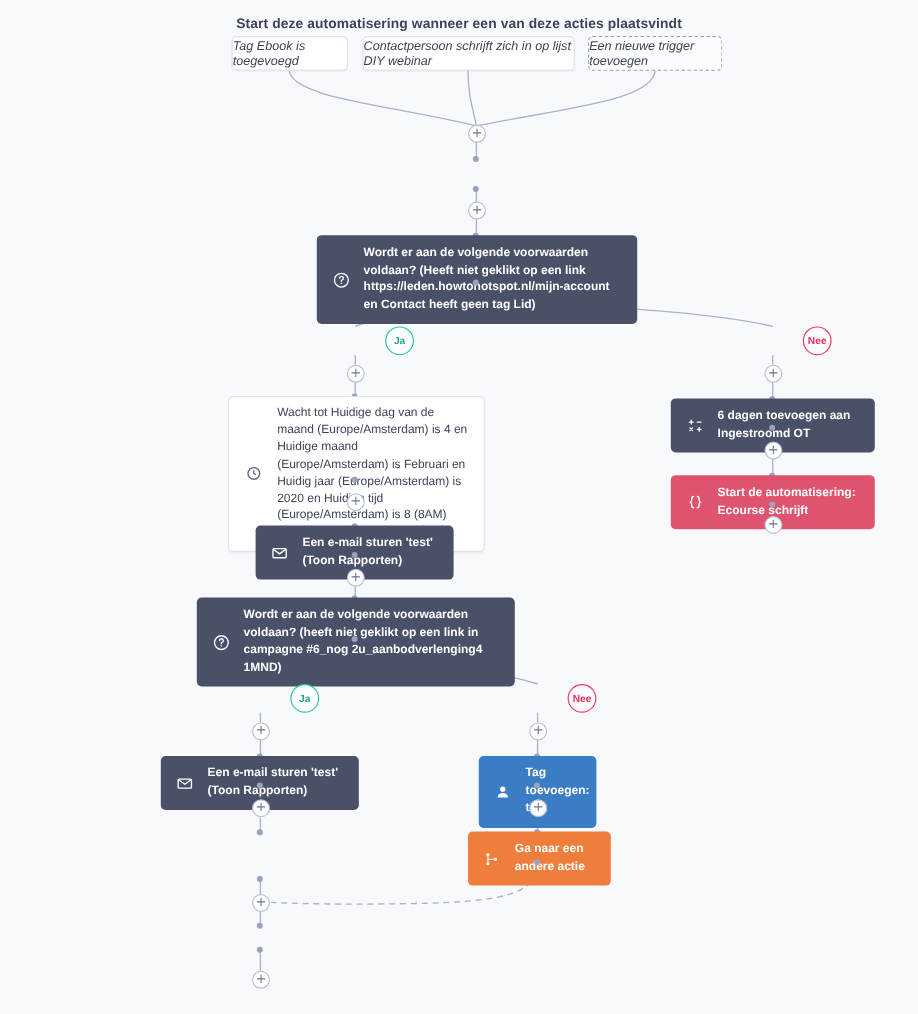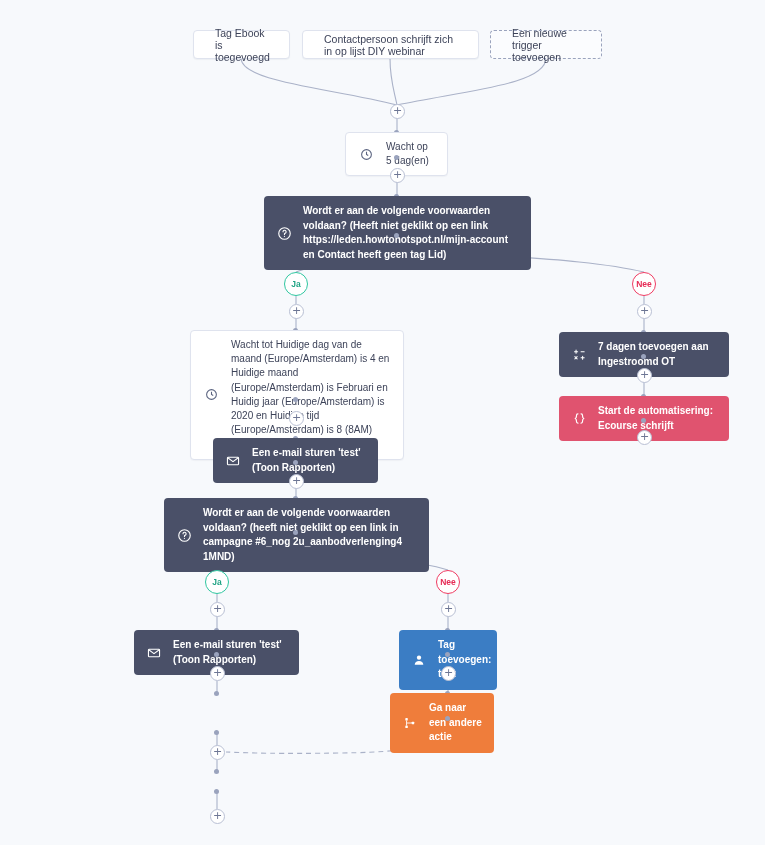--- a/index.html
+++ b/index.html
@@ -26,24 +26,25 @@
     letter-spacing:.1px;
   }
 
   
   .trigger{
     background:#ffffff;
     border:1px solid #dfe3ee;
     border-radius:4px;
     height:29px;
     display:flex;align-items:center;
-    padding:0 21px;
+    padding:0 0;
     font-size:10.5px;
     color:#3d4359;
     box-shadow:0 1px 1px rgba(40,50,80,.05);
+    font-style:italic;
   }
   .trigger.dashed{
     border:1px dashed #9aa3bd;
     background:#fbfcfe;
     box-shadow:none;
     color:#3d4359;
   }
 
   
   .card-white{
@@ -84,20 +85,21 @@
   .card-white .ico{color:#5b6480;margin-right:10px;}
   .bar .txt,.card-white .txt{flex:1 1 auto;}
 
   
   .pill{
     width:24px;height:24px;border-radius:50%;
     background:#ffffff;
     display:flex;align-items:center;justify-content:center;
     font-size:8.5px;font-weight:bold;
     box-sizing:border-box;
+    margin-left:37px;
   }
   .pill.yes{border:1.5px solid #2fc6a0;color:#1fa384;}
   .pill.no{border:1.5px solid #ef3b62;color:#e62b55;}
 
   
   .plus{
     width:15px;height:15px;border-radius:50%;
     background:#ffffff;border:1px solid #b9c0d4;
     box-sizing:border-box;
     display:flex;align-items:center;justify-content:center;
@@ -158,45 +160,37 @@
 
       <path d="M448,594 L448,602"></path>
       <path d="M448,616 L448,630"></path>
       <path d="M448,654 L448,666"></path>
       <path d="M448,681 L448,694"></path>
     </g>
 
     <path d="M448,718 C448,742 430,752 340,753 C280,754 250,753 226,752" fill="none" stroke="#aab2c8" stroke-width="1.1" stroke-dasharray="5 4"></path>
   </svg>
 
+  <div class="headline">Start deze automatisering wanneer een van deze acties plaatsvindt</div>
 
   <div class="node trigger" style="left:193px;top:30px;width:97px;">
     <span>Tag Ebook is toegevoegd</span>
   </div>
   <div class="node trigger dashed" style="left:490px;top:30px;width:112px;">
     <span>Een nieuwe trigger toevoegen</span>
   </div>
   <div class="node trigger" style="left:302px;top:30px;width:177px;">
     <span>Contactpersoon schrijft zich in op lijst DIY webinar</span>
   </div>
 
   <div class="node plus" style="left:390px;top:104px;">
     <span>+</span>
     </div>
   <div class="node anchor" style="left:394px;top:130px;"></div>
 
-  <div class="node card-white" style="left:345px;top:132px;width:103px;">
-    <span class="ico">
-      <svg viewBox="0 0 24 24" width="13" height="13" fill="none" stroke="currentColor" stroke-width="2">
-        <circle cx="12" cy="12" r="9"></circle>
-          <path d="M12 7v5l3.2 2"></path>
-      </svg>
-    </span>
-    <span class="txt" style="font-size:10px;">Wacht op 5 dag(en)</span>
-  </div>
   <div class="node anchor" style="left:394px;top:155px;"></div>
 
   <div class="node plus" style="left:390px;top:168px;">
     <span>+</span>
     </div>
   <div class="node anchor" style="left:394px;top:194px;"></div>
 
   <div class="node bar dark" style="left:264px;top:196px;width:267px;">
     <span class="ico">
       <svg viewBox="0 0 24 24" width="15" height="15" fill="none" stroke="currentColor" stroke-width="1.8">
@@ -271,21 +265,21 @@
   <div class="node anchor" style="left:641px;top:330px;"></div>
 
   <div class="node bar dark" style="left:559px;top:332px;width:170px;">
     <span class="ico">
       <svg viewBox="0 0 24 24" width="15" height="15" fill="none" stroke="currentColor" stroke-width="1.7" stroke-linecap="round">
         <path d="M4 7.5h5M6.5 5v5M14.5 7.5h5"></path>
         <path d="M4.6 15.3l3.6 3.6M8.2 15.3l-3.6 3.6"></path>
         <path d="M14.5 17.2h5M17 14.7v5"></path>
       </svg>
     </span>
-    <span class="txt">7 dagen toevoegen aan Ingestroomd OT</span>
+    <span class="txt">6 dagen toevoegen aan Ingestroomd OT</span>
   </div>
   <div class="node anchor" style="left:641px;top:354px;"></div>
 
   <div class="node plus" style="left:637px;top:368px;">
     <span>+</span>
     </div>
   <div class="node anchor" style="left:641px;top:394px;"></div>
 
   <div class="node bar pink" style="left:559px;top:396px;width:170px;">
     <span class="ico">
@@ -357,21 +351,21 @@
     </span>
     <span class="txt">Tag toevoegen: test</span>
   </div>
   <div class="node anchor" style="left:445px;top:652px;"></div>
 
   <div class="node plus" style="left:441px;top:666px;">
     <span>+</span>
     </div>
   <div class="node anchor" style="left:445px;top:691px;"></div>
 
-  <div class="node bar orange" style="left:390px;top:693px;width:104px;">
+  <div class="node bar orange" style="left:390px;top:693px;width:119px;">
     <span class="ico">
       <svg viewBox="0 0 24 24" width="14" height="14" fill="currentColor">
         <rect x="4" y="3.5" width="4.2" height="4.2" rx="1"></rect>
         <rect x="4" y="16.3" width="4.2" height="4.2" rx="1"></rect>
         <rect x="15" y="9.9" width="4.2" height="4.2" rx="1"></rect>
         <path d="M6.1 7.7v8.6M6.1 12h9.4" stroke="currentColor" stroke-width="1.5" fill="none"></path>
       </svg>
     </span>
     <span class="txt">Ga naar een andere actie</span>
   </div>

